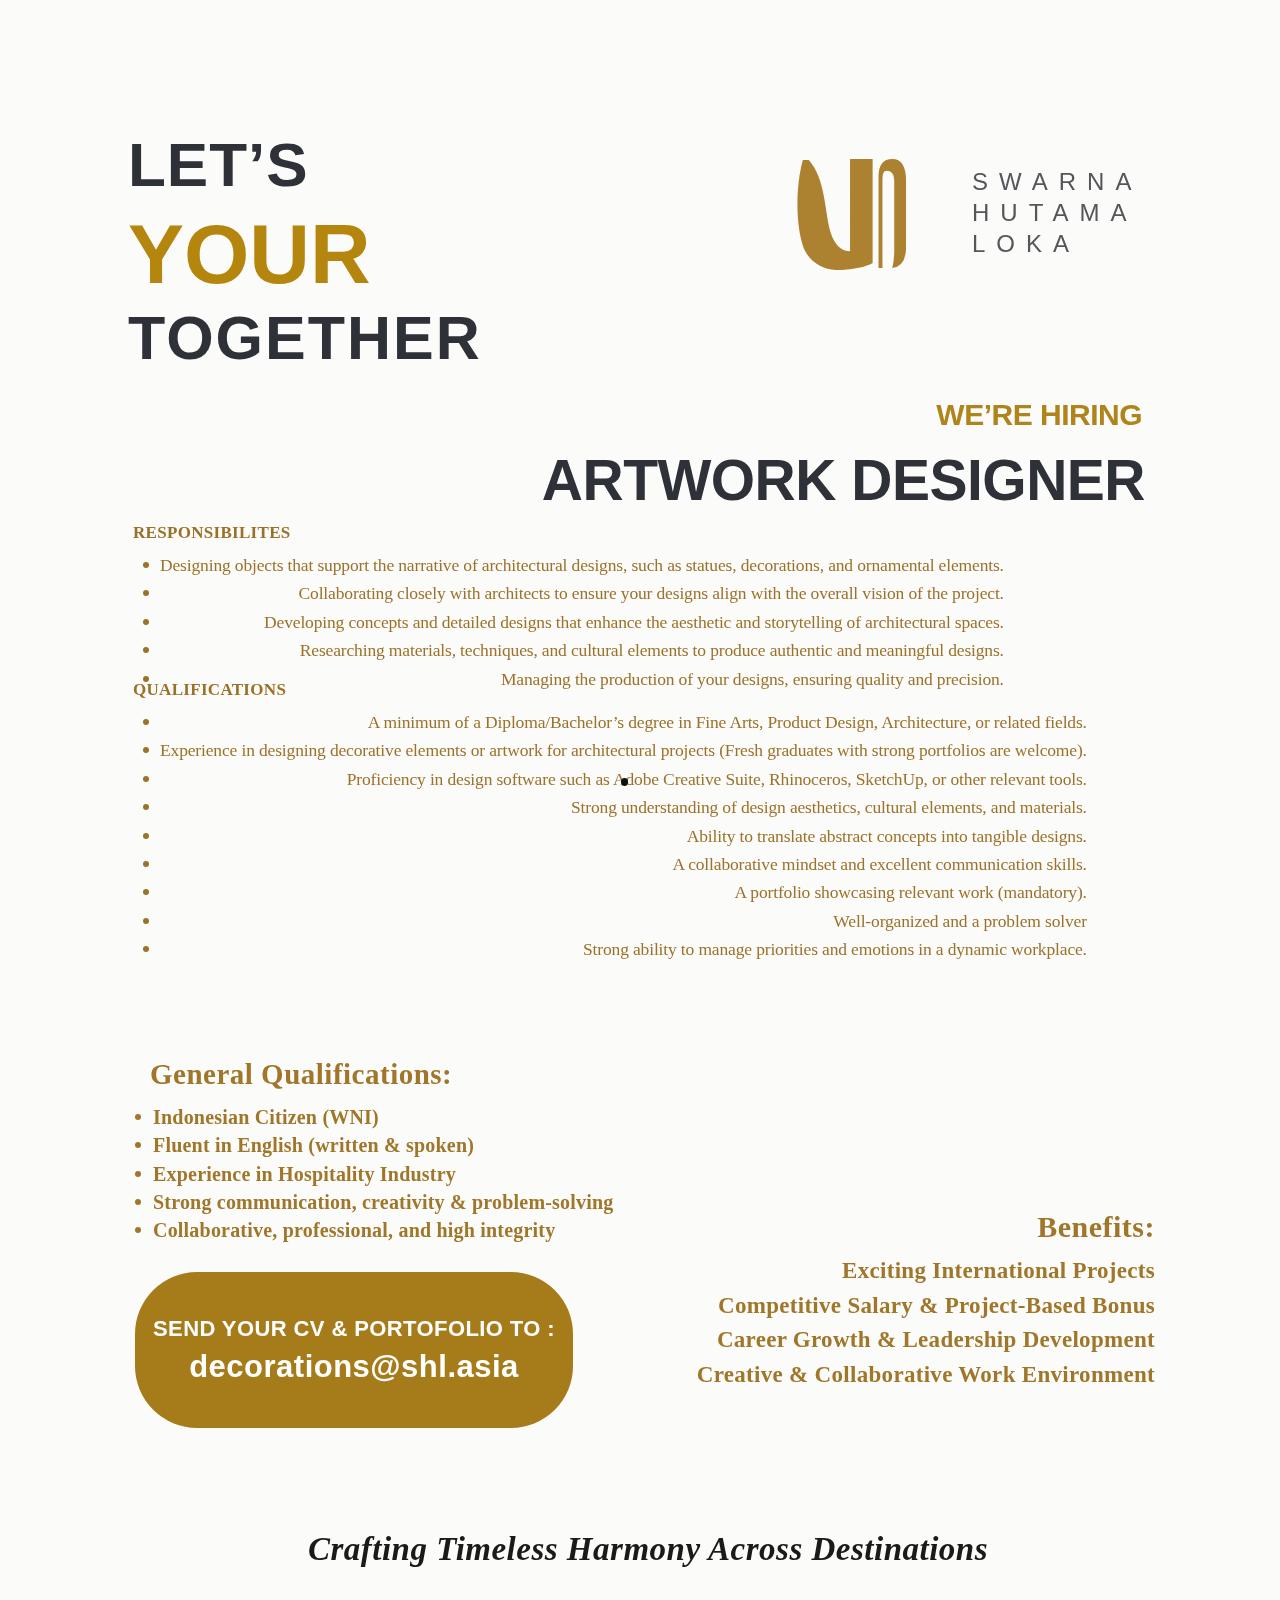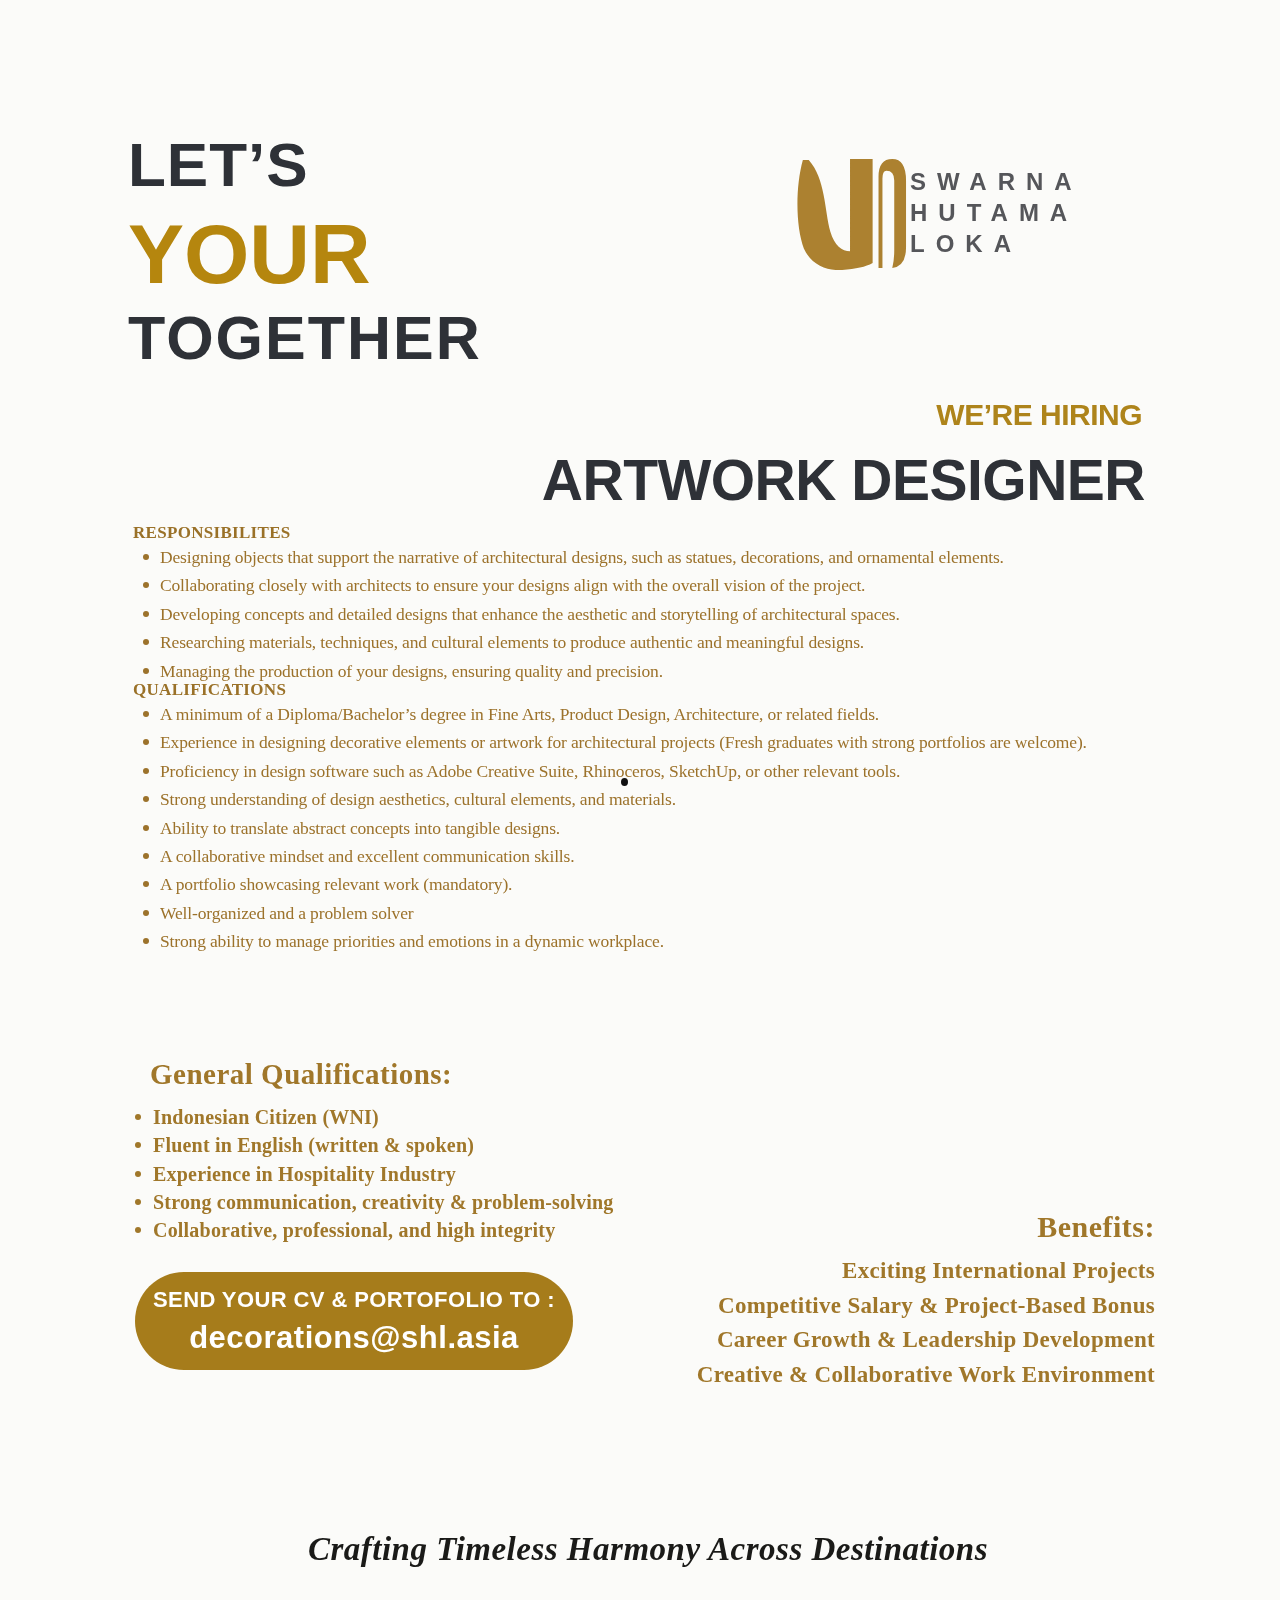--- a/index.html
+++ b/index.html
@@ -25,41 +25,41 @@
     margin:0 auto;
   }
   
   .hl{position:absolute;left:128px;line-height:1;color:var(--dark);}
   .hl1{top:134px;font-size:62px;font-weight:600;letter-spacing:1px;}
   .hl2{top:212px;font-size:84px;font-weight:800;color:var(--gold-headline);letter-spacing:0;}
   .hl3{top:308px;font-size:61px;font-weight:600;letter-spacing:2px;}
   
   .logo{position:absolute;left:795px;top:157px;width:113px;height:113px;}
   .brand-name{
-    position:absolute;left:910px;top:166px;
-    color:var(--brand-gray);font-size:24px;font-weight:700;
+    position:absolute;left:972px;top:166px;
+    color:var(--brand-gray);font-size:24px;font-weight:400;
     letter-spacing:11px;line-height:31px;
   }
   
   .kicker{
     position:absolute;right:138px;top:398px;
     font-size:30px;font-weight:800;letter-spacing:-0.5px;
     color:var(--gold-kicker);
   }
   .role{
     position:absolute;right:135px;top:447px;
     font-size:57px;font-weight:800;letter-spacing:-0.5px;
     color:var(--dark);
   }
   
   .section{position:absolute;left:133px;font-family:"Liberation Serif", serif;}
   .section h3{
     font-size:17px;font-weight:700;color:#9A7128;letter-spacing:0.3px;
   }
-  .section ul{list-style:none;}
+  .section ul{list-style:none;margin-top:8px;text-align:right;}
   .section li{
     position:relative;padding-left:27px;max-width:1010px;
     font-size:17.5px;letter-spacing:-0.15px;
     color:var(--gold-text);line-height:28.4px;
   }
   .section li::before{
     content:"";position:absolute;left:10px;top:11px;
     width:6px;height:6px;border-radius:50%;background:var(--gold-text);
   }
   .sec-resp{top:523px;}
@@ -71,21 +71,21 @@
   .general li{
     position:relative;padding-left:31px;
     font-size:20px;font-weight:700;line-height:28.3px;letter-spacing:0.2px;
   }
   .general li::before{
     content:"";position:absolute;left:13px;top:11px;
     width:6px;height:6px;border-radius:50%;background:var(--gold-bold);
   }
   
   .cta{
-    position:absolute;left:135px;top:1272px;width:438px;height:98px;
+    position:absolute;left:135px;top:1272px;width:438px;height:156px;
     background:var(--gold-button);border-radius:62px;
     display:flex;flex-direction:column;justify-content:center;align-items:center;
     gap:7px;cursor:pointer;border:none;
   }
   .cta-label{color:#fff;font-size:22px;font-weight:700;letter-spacing:0.4px;font-family:"Liberation Sans", sans-serif;}
   .cta-email{color:#fff;font-size:31px;font-weight:700;letter-spacing:0.5px;font-family:"Liberation Sans", sans-serif;}
   
   .benefits{
     position:absolute;right:125px;top:1210px;text-align:right;
     font-family:"Liberation Serif", serif;color:var(--gold-bold);

